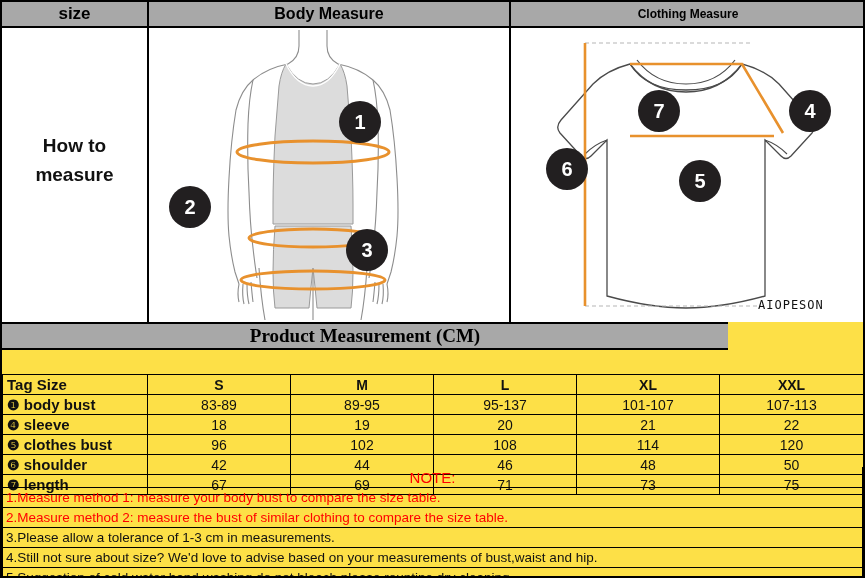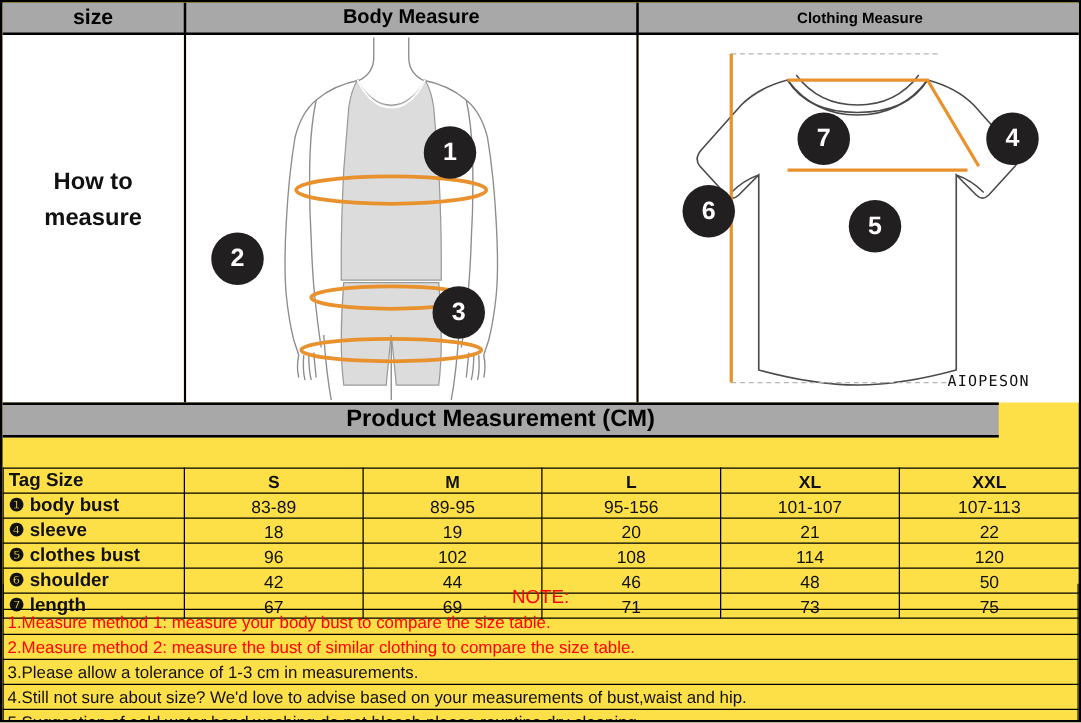--- a/index.html
+++ b/index.html
@@ -27,24 +27,24 @@
          font-size:19px;font-weight:bold;line-height:1.5;color:#111;}
 
   .marker{position:absolute;border-radius:50%;background:#221f20;color:#fff;
           display:flex;align-items:center;justify-content:center;
           font-size:20px;font-weight:bold;line-height:1;z-index:6;}
 
   .brand{position:absolute;font-family:"DejaVu Sans Mono",monospace;
          font-size:12px;font-weight:normal;letter-spacing:1px;color:#111;}
 
   
-  .tbl-title{position:absolute;left:0;top:320px;width:797px;height:28px;
+  .tbl-title{position:absolute;left:0;top:320px;width:726px;height:28px;
              background:#a8a8a8;border-top:2px solid #000;border-bottom:2px solid #000;
              box-sizing:border-box;display:flex;align-items:center;justify-content:center;
-             font-size:19px;font-weight:bold;}
+             font-size:19px;font-weight:bold;font-family:Liberation Serif, serif;}
   table.meas{position:absolute;left:0;top:348px;width:861px;border-collapse:collapse;
              table-layout:fixed;margin-top:24px;}
   table.meas td{border:1px solid #000;height:19px;font-size:14px;text-align:center;
                 color:#111;padding:0;}
   table.meas td.lbl{text-align:left;padding-left:4px;font-weight:bold;font-size:15px;}
   table.meas td.hd{font-weight:bold;}
   .circnum{font-size:14px;}
 
   
   .notes{position:absolute;left:0;top:465px;width:861px;}
@@ -169,21 +169,21 @@
         <td class="hd">XXL</td>
       </tr>
 
       <tr>
         <td class="lbl">
           <span class="circnum">❶</span>
           <span>body bust</span>
         </td>
         <td>83-89</td>
         <td>89-95</td>
-        <td>95-156</td>
+        <td>95-137</td>
         <td>101-107</td>
         <td>107-113</td>
       </tr>
 
       <tr>
         <td class="lbl">
           <span class="circnum">❹</span>
           <span>sleeve</span>
         </td>
         <td>18</td>

